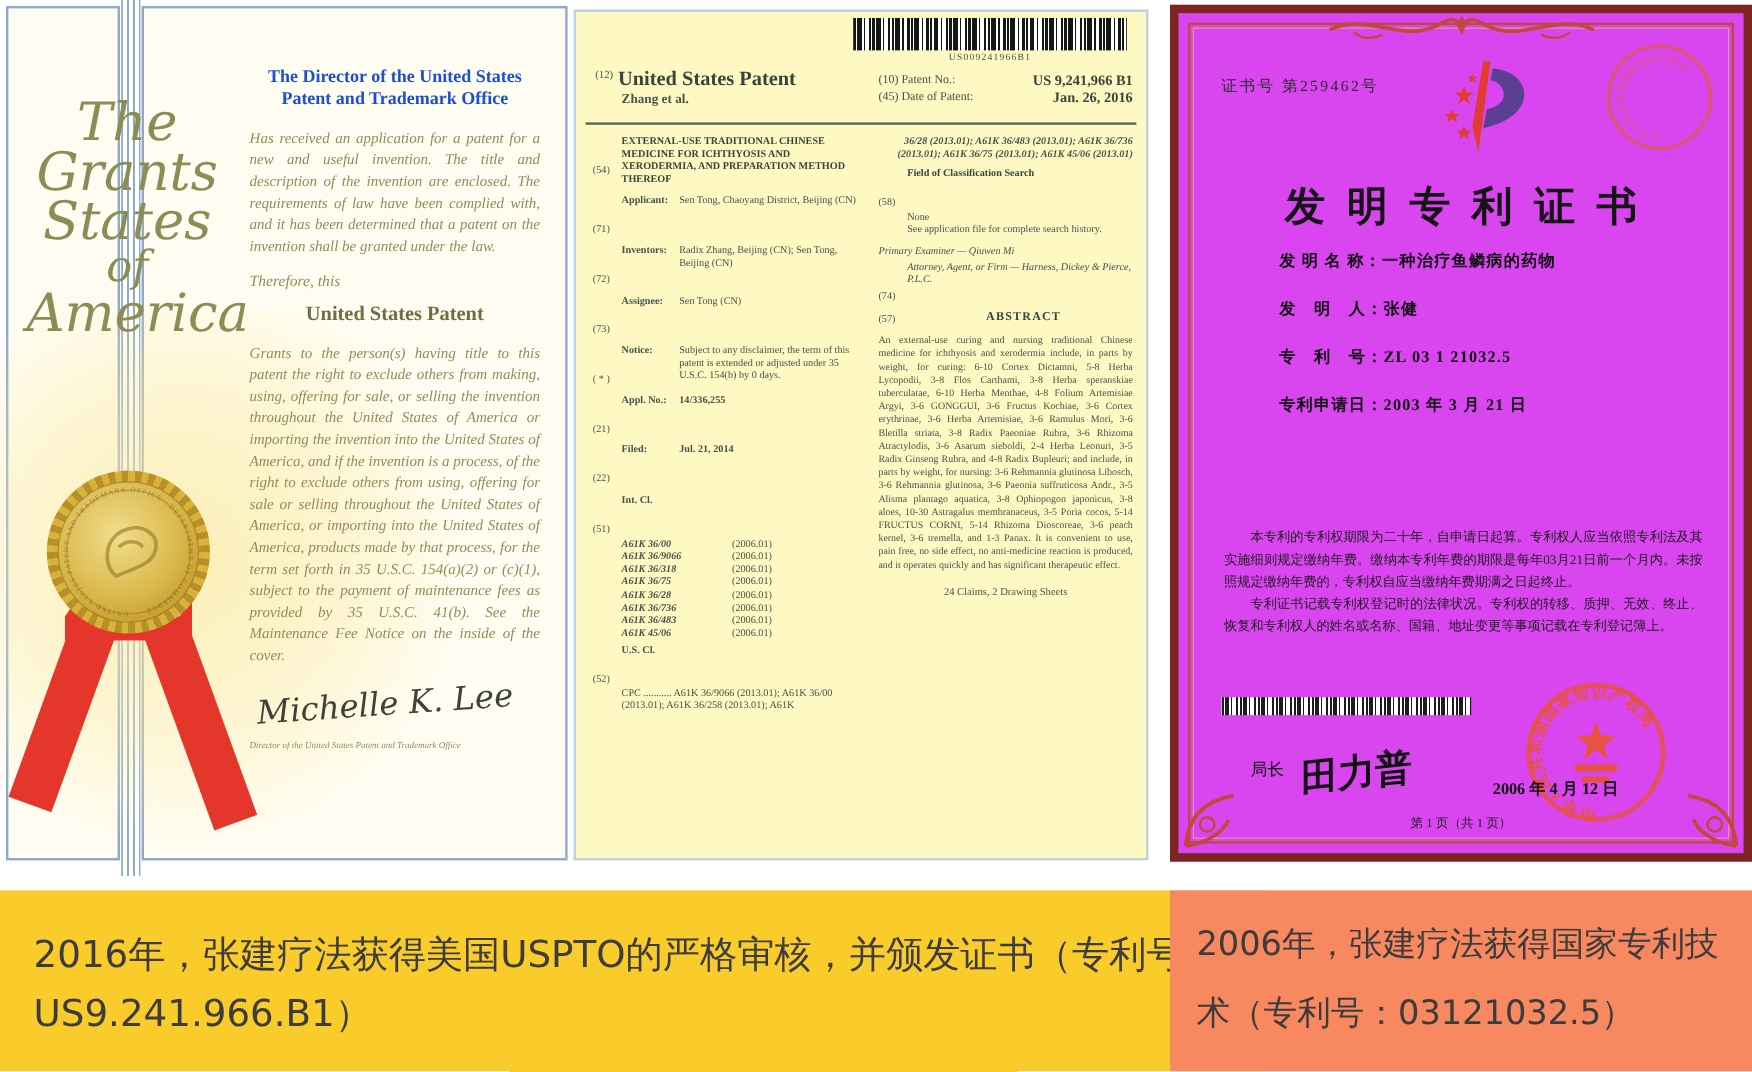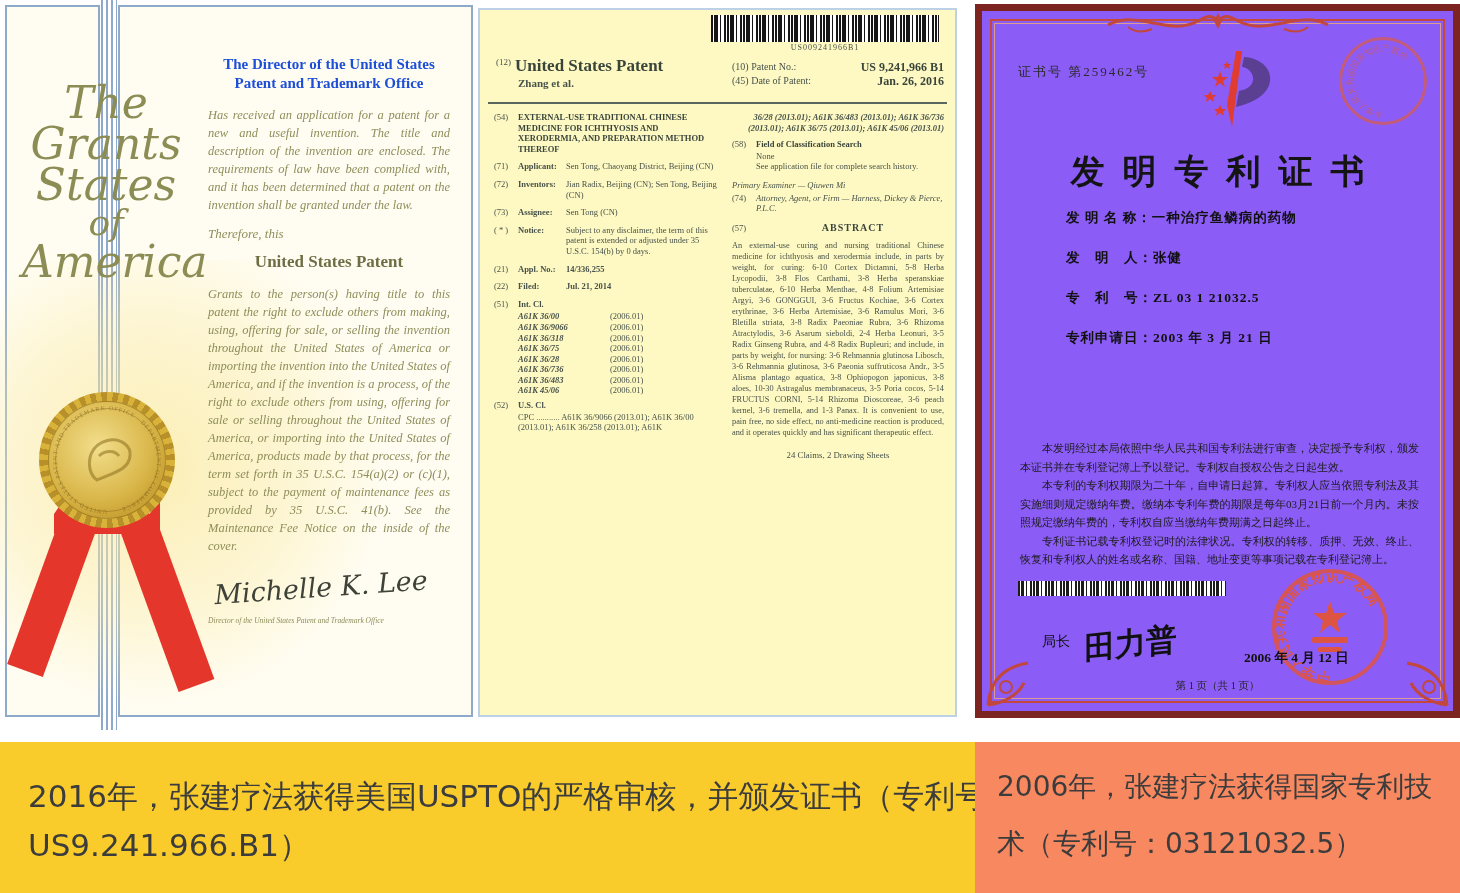--- a/index.html
+++ b/index.html
@@ -58,36 +58,36 @@
   #pt-head-left .ttl { font-size:17px; font-weight:bold; color:#39443B; }
   #pt-head-left .auth { font-size:11px; font-weight:bold; margin-left:22px; margin-top:1px; }
   #pt-head-right { position:absolute; left:252px; top:50px; width:212px; font-size:10px; }
   #pt-head-right .row { display:flex; justify-content:space-between; line-height:14px; }
   #pt-head-right .val { font-weight:bold; font-size:12px; color:#39443B; }
   #pt-rule { position:absolute; left:8px; right:8px; top:92px; height:2px; background:#5A655C; }
   .pt-col { position:absolute; top:102px; font-size:8.5px; line-height:10.6px; }
   #pt-col-left { left:14px; width:228px; }
   #pt-col-right { left:252px; width:212px; }
   .pt-item { display:flex; margin-bottom:7px; }
-  .pt-item .n { width:24px; flex:0 0 24px; }
+  .pt-item .n { width:24px; flex:0 0 24px;margin-top:24px; }
   .pt-item .k { width:48px; flex:0 0 48px; font-weight:bold; }
   .pt-title { font-weight:bold; color:#39443B; }
   .intcl-row { display:flex; margin-left:24px; line-height:10.6px; }
   .intcl-row .c { width:92px; font-weight:bold; font-style:italic; }
   .cpc { margin-left:24px; }
   #pt-cpc-cont { font-style:italic; font-weight:bold; text-align:right; margin-bottom:6px; }
   #pt-abstract-head { display:flex; margin:9px 0 7px 0; }
   #pt-abstract-head .n { width:30px; }
   #pt-abstract-head .h { flex:1; text-align:center; font-weight:bold; font-size:10px; letter-spacing:1px; color:#39443B; }
   #pt-abstract { text-align:justify; font-size:8.3px; line-height:11px; }
   #pt-claims { text-align:center; font-weight:normal; margin-top:12px; font-size:8.8px; }
   .pt-exam { font-style:italic; margin-bottom:2px; }
 
   
-  #cn-cert { position:absolute; left:975px; top:4px; width:485px; height:714px; background:#8b5cf6;
+  #cn-cert { position:absolute; left:975px; top:4px; width:485px; height:714px; background:#d946ef;
     border:7px solid #7C2420; overflow:hidden; }
   #cn-frame { position:absolute; inset:8px; border:2px solid #C2473C; }
   #cn-frame-inner { position:absolute; inset:12px; border:1px solid #DB9B90; }
   .cn-flourish-top { position:absolute; left:50%; top:-4px; transform:translateX(-50%); }
   .cn-corner { position:absolute; bottom:2px; }
   .cn-corner.left { left:2px; }
   .cn-corner.right { right:2px; transform:scaleX(-1); }
   #cn-certno { position:absolute; left:36px; top:52px; font-size:13px; letter-spacing:2px; color:#2b2b2b; }
   #cn-logo { position:absolute; left:208px; top:36px; }
   #cn-stamp-tr { position:absolute; right:26px; top:26px; width:88px; height:88px; border-radius:50%;
@@ -193,21 +193,21 @@
         <span class="v pt-title">EXTERNAL-USE TRADITIONAL CHINESE MEDICINE FOR ICHTHYOSIS AND XERODERMIA, AND PREPARATION METHOD THEREOF</span>
       </div>
       <div class="pt-item">
         <span class="n">(71)</span>
         <span class="k">Applicant:</span>
         <span class="v">Sen Tong, Chaoyang District, Beijing (CN)</span>
       </div>
       <div class="pt-item">
         <span class="n">(72)</span>
         <span class="k">Inventors:</span>
-        <span class="v">Jian Radix, Beijing (CN); Sen Tong, Beijing (CN)</span>
+        <span class="v">Radix Zhang, Beijing (CN); Sen Tong, Beijing (CN)</span>
       </div>
       <div class="pt-item">
         <span class="n">(73)</span>
         <span class="k">Assignee:</span>
         <span class="v">Sen Tong (CN)</span>
       </div>
       <div class="pt-item">
         <span class="n">( * )</span>
         <span class="k">Notice:</span>
         <span class="v">Subject to any disclaimer, the term of this patent is extended or adjusted under 35 U.S.C. 154(b) by 0 days.</span>
@@ -330,21 +330,20 @@
     <div id="cn-title">发明专利证书</div>
 
     <div id="cn-fields">
       <div class="cn-field"><span>发 明 名 称：</span><span>一种治疗鱼鳞病的药物</span></div>
       <div class="cn-field"><span>发　明　人：</span><span>张健</span></div>
       <div class="cn-field"><span>专　利　号：</span><span>ZL 03 1 21032.5</span></div>
       <div class="cn-field"><span>专利申请日：</span><span>2003 年 3 月 21 日</span></div>
     </div>
 
     <div id="cn-paras">
-      <p>本发明经过本局依照中华人民共和国专利法进行审查，决定授予专利权，颁发本证书并在专利登记簿上予以登记。专利权自授权公告之日起生效。</p>
       <p>本专利的专利权期限为二十年，自申请日起算。专利权人应当依照专利法及其实施细则规定缴纳年费。缴纳本专利年费的期限是每年03月21日前一个月内。未按照规定缴纳年费的，专利权自应当缴纳年费期满之日起终止。</p>
       <p>专利证书记载专利权登记时的法律状况。专利权的转移、质押、无效、终止、恢复和专利权人的姓名或名称、国籍、地址变更等事项记载在专利登记簿上。</p>
     </div>
 
     <div id="cn-barcode"></div>
 
     <div id="cn-director">
       <span>局长</span><span class="sig">田力普</span>
     </div>
 

